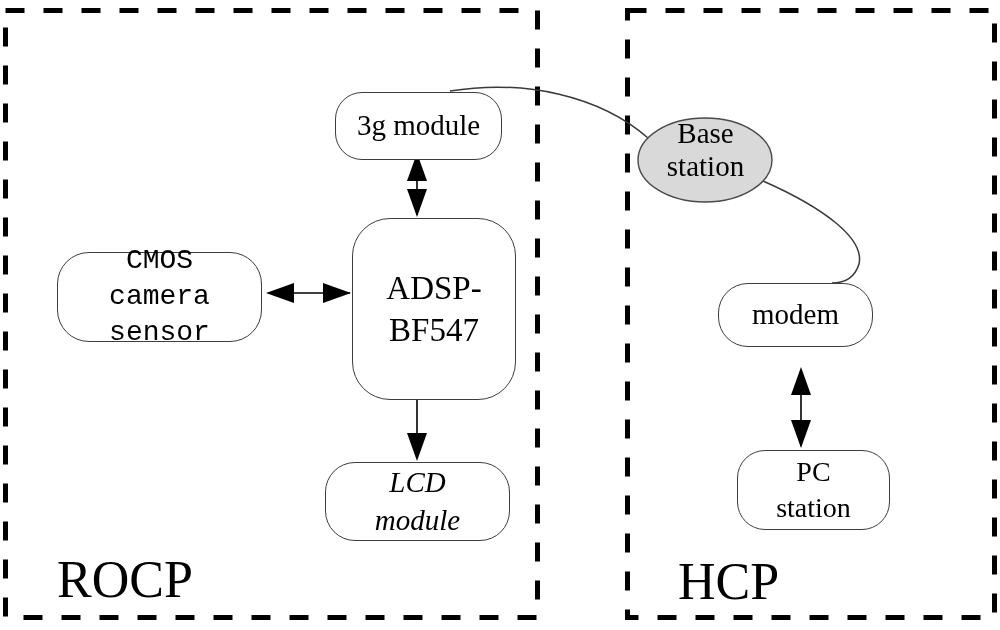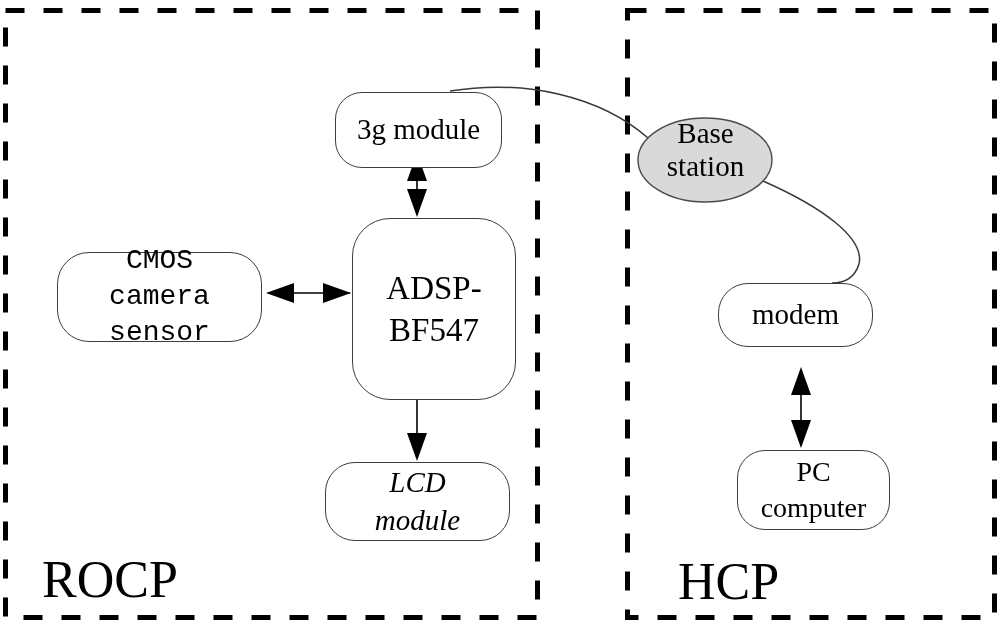--- a/index.html
+++ b/index.html
@@ -32,34 +32,34 @@
     line-height: 1.28;
     color: #000000;
   }
   .ellipse-label {
     position: absolute;
     background: transparent;
     border: none;
     display: flex; align-items: flex-start; justify-content: center;
     text-align: center;
   }
-  #node-3g     { left: 335px; top: 92px;  width: 167px; height: 76px;  border-radius: 27px; font-size: 29px; }
+  #node-3g     { left: 335px; top: 92px;  width: 167px; height: 68px;  border-radius: 27px; font-size: 29px; }
   #node-adsp   { left: 352px; top: 218px; width: 164px; height: 182px; border-radius: 38px; font-size: 33px; }
   #node-cmos   { left: 57px;  top: 252px; width: 205px; height: 90px;  border-radius: 32px; font-size: 28px; font-family: Liberation Mono, monospace; }
   #node-lcd    { left: 325px; top: 462px; width: 185px; height: 79px;  border-radius: 30px; font-size: 29px; font-style: italic; }
   #node-modem  { left: 718px; top: 283px; width: 155px; height: 64px;  border-radius: 30px; font-size: 29px; }
   #node-pc     { left: 737px; top: 450px; width: 153px; height: 80px;  border-radius: 28px; font-size: 28px; }
   #node-base   { left: 638px; top: 117px; width: 135px; height: 86px;  font-size: 29px; }
   .group-label {
     position: absolute;
     font-size: 52px;
     line-height: 1;
     color: #000000;
   }
-  #label-rocp { left: 42px;  top: 554px; }
+  #label-rocp { left: 57px;  top: 554px; }
   #label-hcp  { left: 678px; top: 556px; text-align: center; }
 </style>
 </head>
 <body>
 
 <div class="stage">
 
   <svg class="layer-svg" viewBox="0 0 1000 630" xmlns="http://www.w3.org/2000/svg">
 
     <rect x="5.5" y="10.5" width="532" height="607" fill="none" stroke="#000000" stroke-width="5" stroke-dasharray="19 19"></rect>
@@ -117,19 +117,19 @@
     <span class="node-label">Base
 station</span>
   </div>
 
   <div class="node" id="node-modem">
     <span class="node-label">modem</span>
   </div>
 
   <div class="node" id="node-pc">
     <span class="node-label">PC
-computer</span>
+station</span>
   </div>
 
   <div class="group-label" id="label-rocp">ROCP</div>
   <div class="group-label" id="label-hcp">HCP</div>
 
 </div>
 
 </body></html>

